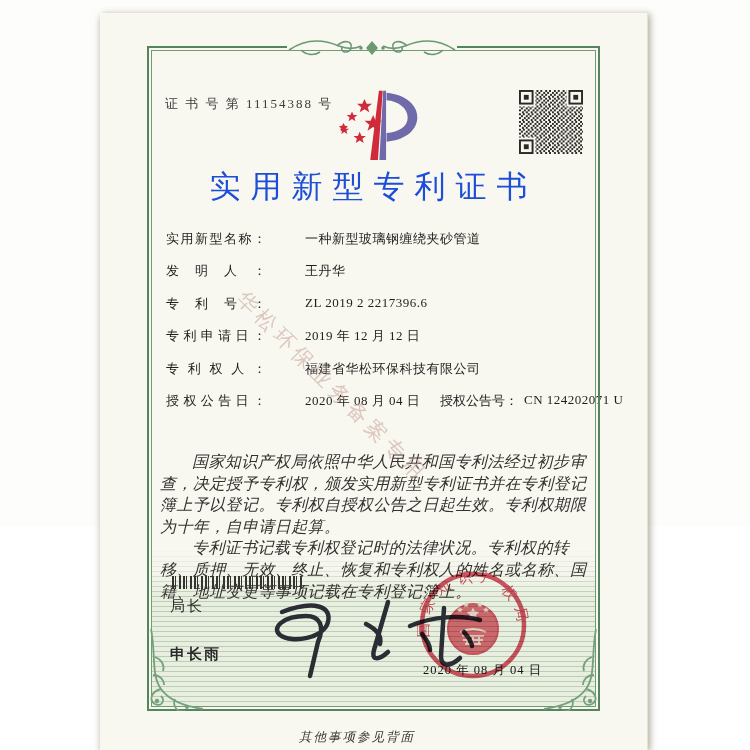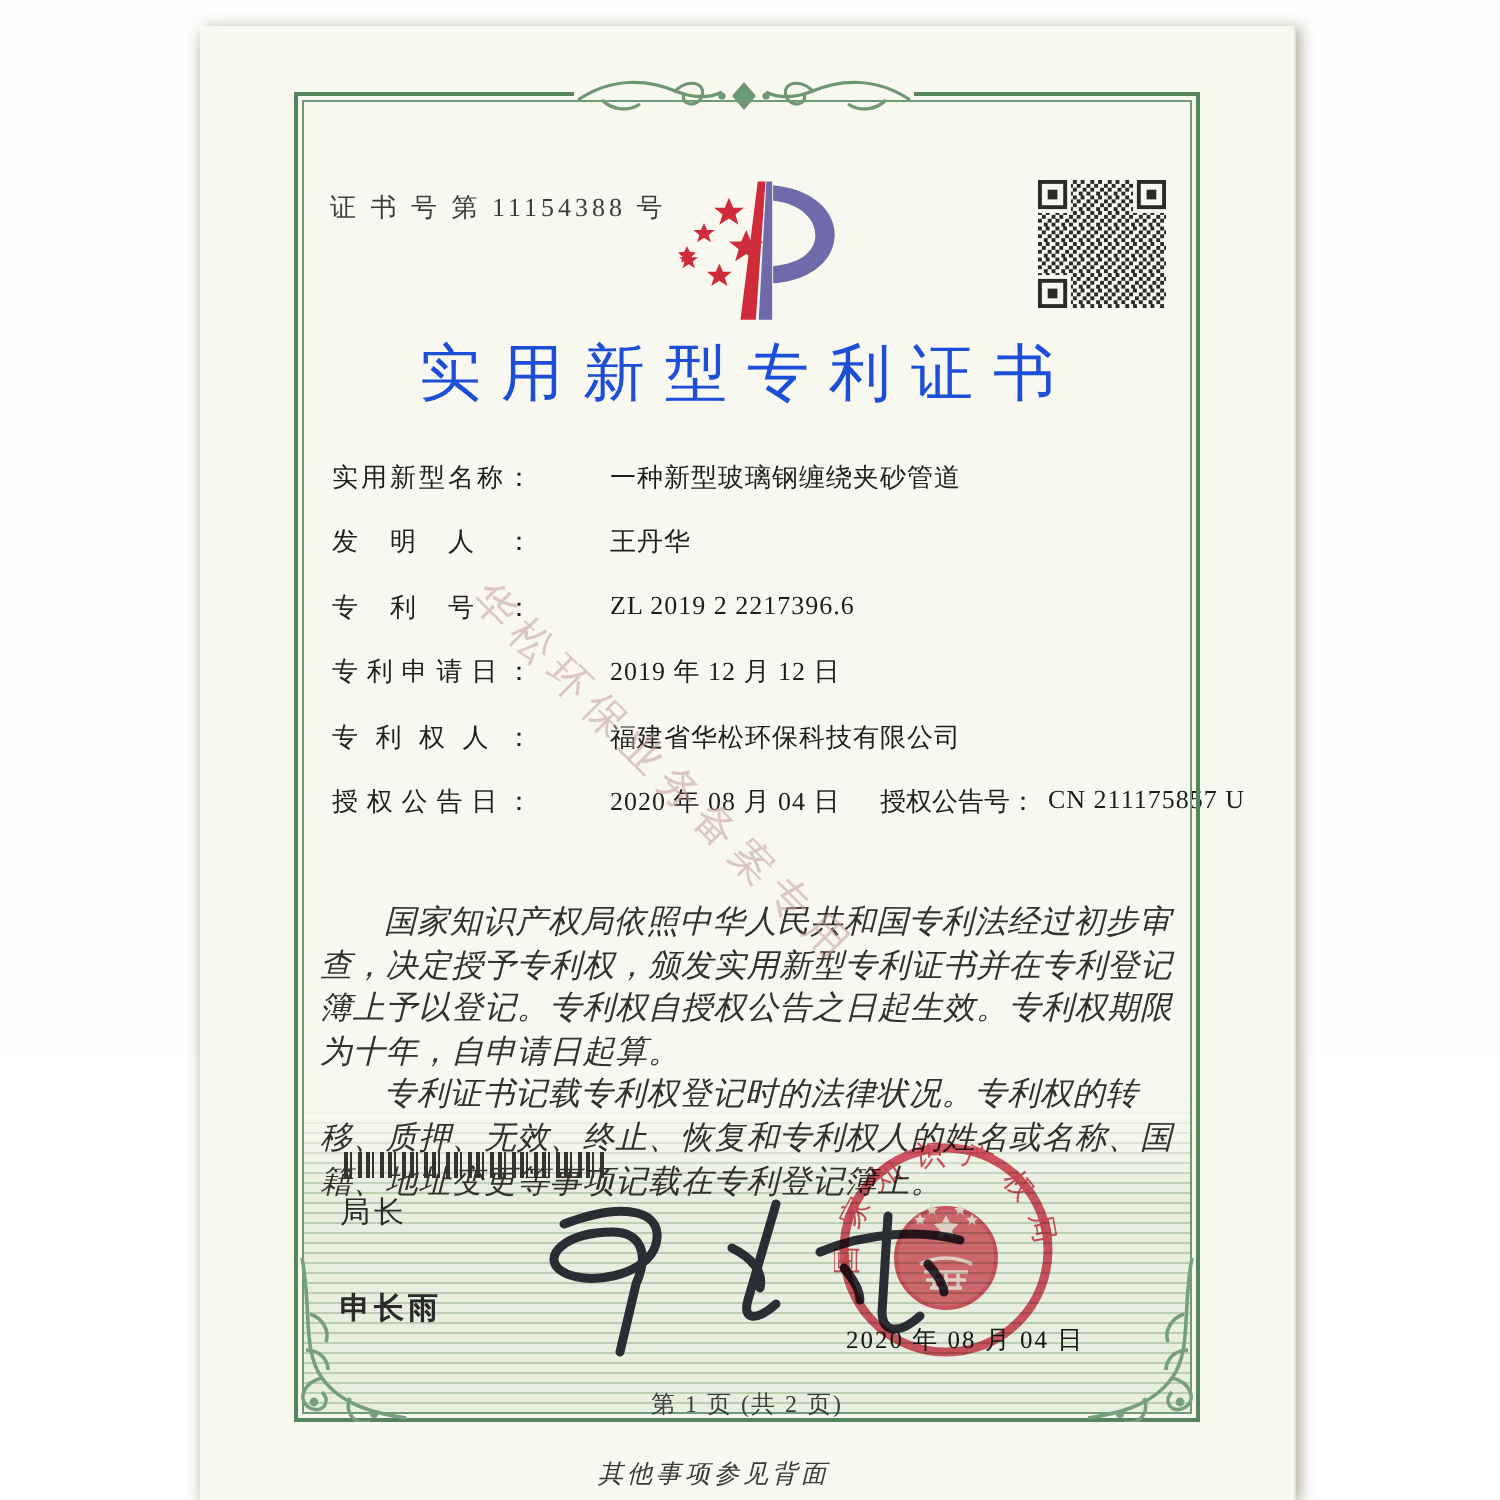--- a/index.html
+++ b/index.html
@@ -156,21 +156,21 @@
       </div>
       <div class="frow">
         <span class="flabel">专利申请日：</span><span class="fvalue">2019 年 12 月 12 日</span>
       </div>
       <div class="frow">
         <span class="flabel">专利权人：</span><span class="fvalue">福建省华松环保科技有限公司</span>
       </div>
       <div class="frow">
         <span class="flabel">授权公告日：</span><span class="fvalue">2020 年 08 月 04 日</span>
         <span class="pair2">
-          <span class="flabel">授权公告号：</span><span class="fvalue">CN 211175857 U</span>
+          <span class="flabel">授权公告号：</span><span class="fvalue">CN 124202071 U</span>
         </span>
       </div>
     </div>
 
     <div class="paras">
       <p>国家知识产权局依照中华人民共和国专利法经过初步审查，决定授予专利权，颁发实用新型专利证书并在专利登记簿上予以登记。专利权自授权公告之日起生效。专利权期限为十年，自申请日起算。</p>
       <p>专利证书记载专利权登记时的法律状况。专利权的转移、质押、无效、终止、恢复和专利权人的姓名或名称、国籍、地址变更等事项记载在专利登记簿上。</p>
     </div>
 
     <div class="barcode"></div>
@@ -214,21 +214,20 @@
             <path d="M45,67 H67"></path>
             <path d="M46,71 H66"></path>
             <path d="M48,75 H64"></path>
             <path d="M50,67 V75 M56,67 V75 M62,67 V75"></path>
           </g>
         </g>
       </svg>
     </div>
     <div class="seal-date">2020 年 08 月 04 日</div>
 
-    <div class="pageinfo">第 1 页 (共 2 页)</div>
     <div class="backnote">其他事项参见背面</div>
 
     <div class="frame">
       <div class="band"></div>
 
       <div class="top-ornament">
         <svg viewBox="0 0 170 28" width="170" height="28">
           <g fill="none" stroke="#6c9872" stroke-width="1.6">
             <path d="M2,16 C18,5 36,5 52,12 C60,15 68,15 74,12"></path>
             <path d="M50,12 c7,-7 16,-5 14,2 c-2,6 -11,5 -9,-1"></path>

